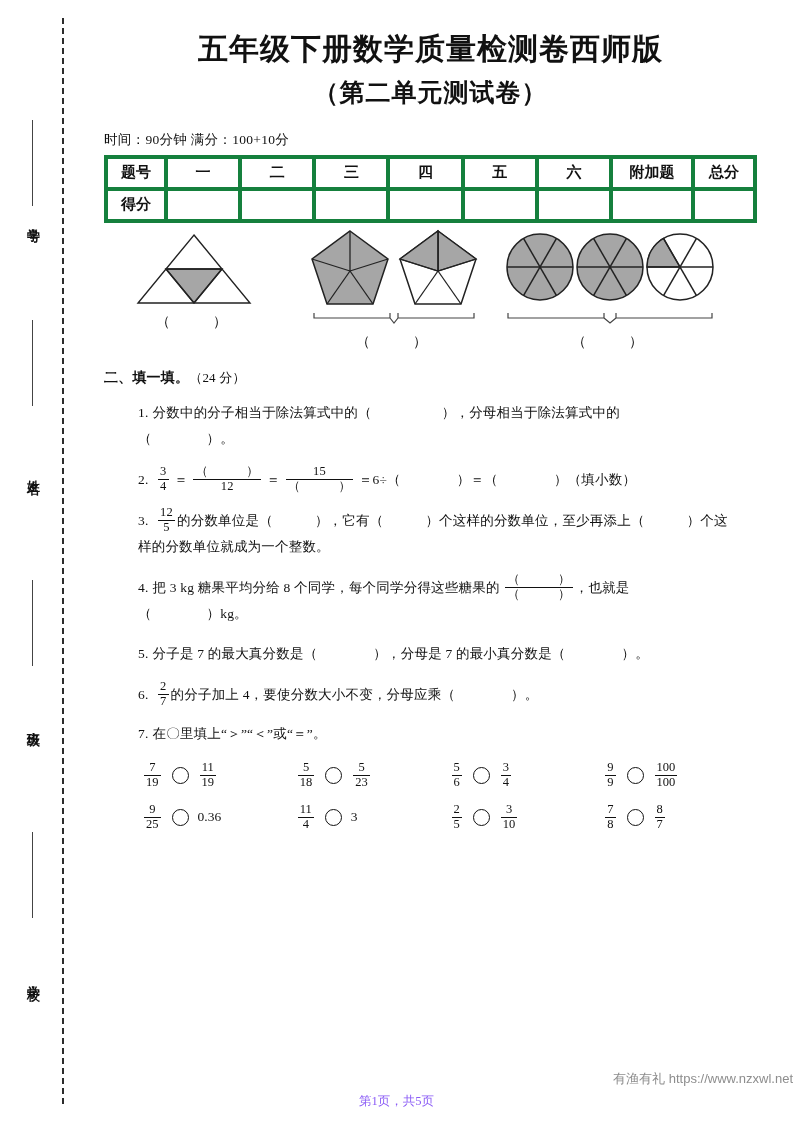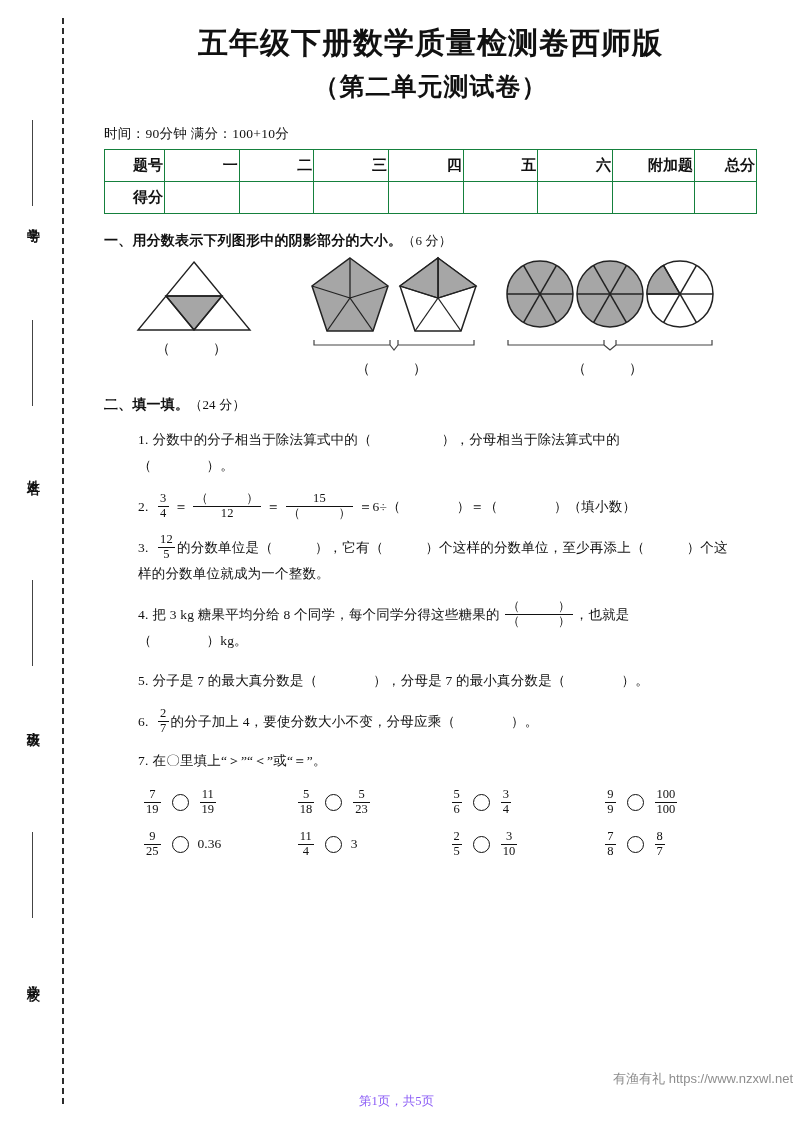--- a/index.html
+++ b/index.html
@@ -51,21 +51,21 @@
 
   
   #page {
     position: absolute;
     left: 78px; top: 0;
     width: 715px; height: 1122px;
     padding: 0 36px 0 26px;
   }
 
   h1.title {
-    margin: 24px 0 0 0;
+    margin: 30px 0 0 0;
     font-size: 30px;
     font-weight: bold;
     text-align: center;
     letter-spacing: 1px;
     line-height: 1.25;
     font-family: "Liberation Serif", "DejaVu Serif", serif;
   }
   h2.subtitle {
     margin: 8px 0 0 0;
     font-size: 25px;
@@ -82,23 +82,23 @@
   }
 
   
   table.score-table {
     width: 100%;
     border-collapse: collapse;
     margin-top: 2px;
     table-layout: fixed;
   }
   table.score-table td {
-    border: 1px solid #15803d;
+    border: 4px solid #15803d;
     height: 32px;
-    text-align: right;
+    text-align: center;
     vertical-align: middle;
     font-size: 15px;
     font-weight: bold;
   }
   table.score-table td.head { width: 60px; }
   table.score-table td.extra { width: 82px; }
   table.score-table td.total { width: 62px; }
 
   
   .section-head {
@@ -240,23 +240,20 @@
       <td></td>
       <td></td>
       <td></td>
       <td></td>
       <td></td>
       <td></td>
     </tr>
   </tbody>
     </table>
 
-  <div class="section-head">
-    <span>一、用分数表示下列图形中的阴影部分的大小。</span><span class="pts">（6 分）</span>
-  </div>
 
   <div class="figs">
 
     <div class="fig-group" style="left:30px; top:0;">
       <svg width="120" height="76" viewBox="0 0 120 76">
         <polygon points="60,4 116,72 4,72" fill="#ffffff" stroke="#222" stroke-width="1.4"></polygon>
         <polygon points="32,38 88,38 60,72" fill="#a6a6a6" stroke="#222" stroke-width="1.4"></polygon>
         <line x1="32" y1="38" x2="88" y2="38" stroke="#222" stroke-width="1.4"></line>
         <line x1="32" y1="38" x2="60" y2="72" stroke="#222" stroke-width="1.4"></line>
         <line x1="88" y1="38" x2="60" y2="72" stroke="#222" stroke-width="1.4"></line>

